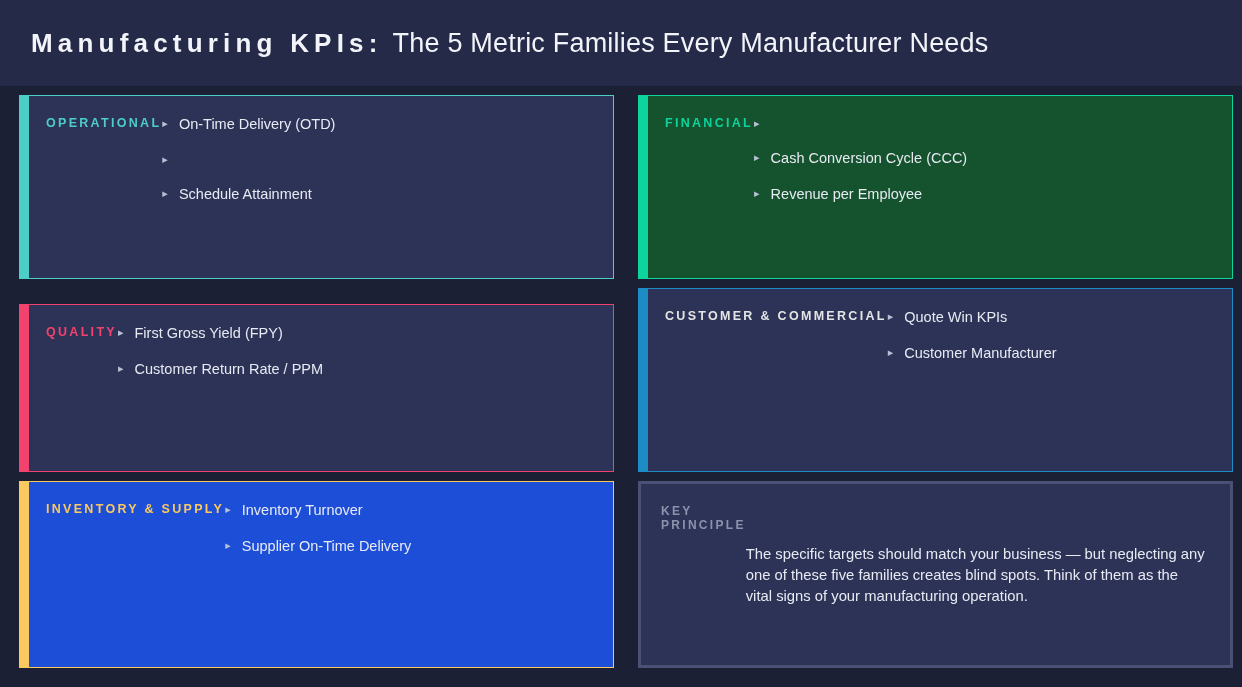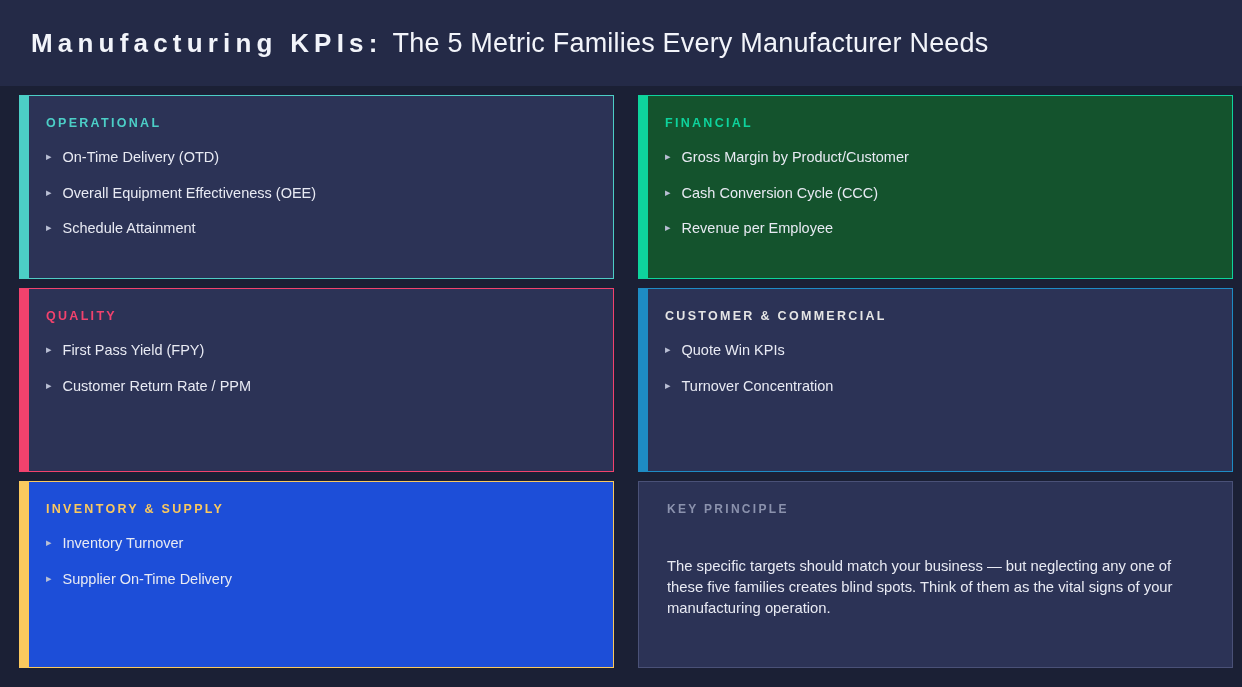--- a/index.html
+++ b/index.html
@@ -47,21 +47,20 @@
     column-gap:24px;
     row-gap:9px;
   }
 
   
   .card {
     position:relative;
     background:#2c3356;
     border:1px solid #4a5177;
     display:flex;
-    flex-direction:column;
     padding:20px 22px 14px 26px;
     overflow:hidden;
   }
   .card .accent {
     position:absolute;
     left:0; top:0; bottom:0;
     width:10px;
   }
   .card.accented { border-left:none; }
 
@@ -85,22 +84,22 @@
     color:#b9bfd4;
     font-size:11px;
     line-height:1.35;
     margin-right:11px;
     margin-left:1px;
     flex:none;
   }
 
   
   .card.plain {
-    border:1px solid #ec4899;
-    padding-left:28px;
+    border:3px solid #ec4899;
+    padding-left:20px;
   }
   .principle-label {
     color:#8b92ad;
     font-size:12px;
     font-weight:bold;
     letter-spacing:2.3px;
     margin-bottom:0;
   }
   .principle-body {
     margin-top:40px;
@@ -128,74 +127,72 @@
     <div class="card accented" style="border-color: rgb(76, 206, 198); background: rgb(44, 51, 86);">
       <span class="accent" style="background: rgb(76, 206, 198);"></span>
       <div class="card-label" style="color: rgb(76, 206, 198);">OPERATIONAL</div>
       <div class="items">
         <div class="item">
           <span class="bullet">▸</span>
           <span>On-Time Delivery (OTD)</span>
         </div>
         <div class="item">
           <span class="bullet">▸</span>
-          <span>Overall Equipment Effectiveness (OEE)</span>
         </div>
         <div class="item">
           <span class="bullet">▸</span>
           <span>Schedule Attainment</span>
         </div>
       </div>
     </div>
 
     <div class="card accented" style="border-color: rgb(14, 211, 156); background: #14532d;">
       <span class="accent" style="background: rgb(14, 211, 156);"></span>
       <div class="card-label" style="color: rgb(14, 211, 156);">FINANCIAL</div>
       <div class="items">
         <div class="item">
           <span class="bullet">▸</span>
-          <span>Gross Margin by Product/Customer</span>
         </div>
         <div class="item">
           <span class="bullet">▸</span>
           <span>Cash Conversion Cycle (CCC)</span>
         </div>
         <div class="item">
           <span class="bullet">▸</span>
           <span>Revenue per Employee</span>
         </div>
       </div>
     </div>
 
-    <div class="card accented" style="border-color: rgb(242, 66, 109); background: rgb(44, 51, 86);">
+    <div class="card accented" style="border-color: rgb(242, 66, 109); background: rgb(44, 51, 86); margin-top: 16px;">
       <span class="accent" style="background: rgb(242, 66, 109);"></span>
       <div class="card-label" style="color: rgb(242, 66, 109);">QUALITY</div>
       <div class="items">
         <div class="item">
           <span class="bullet">▸</span>
-          <span>First Pass Yield (FPY)</span>
+          <span>First Gross Yield (FPY)</span>
         </div>
         <div class="item">
           <span class="bullet">▸</span>
           <span>Customer Return Rate / PPM</span>
         </div>
       </div>
     </div>
 
     <div class="card accented" style="border-color: rgb(30, 140, 196); background: rgb(44, 51, 86);">
       <span class="accent" style="background: rgb(30, 140, 196);"></span>
       <div class="card-label" style="color: #e5e5e5;">CUSTOMER &amp; COMMERCIAL</div>
       <div class="items">
         <div class="item">
           <span class="bullet">▸</span>
           <span>Quote Win KPIs</span>
         </div>
         <div class="item">
           <span class="bullet">▸</span>
-          <span>Turnover Concentration</span>
+          <span>Customer Manufacturer</span>
         </div>
       </div>
     </div>
 
     <div class="card accented" style="border-color: rgb(251, 201, 94); background: #1d4ed8;">
       <span class="accent" style="background: rgb(251, 201, 94);"></span>
       <div class="card-label" style="color: rgb(251, 201, 94);">INVENTORY &amp; SUPPLY</div>
       <div class="items">
         <div class="item">
           <span class="bullet">▸</span>

